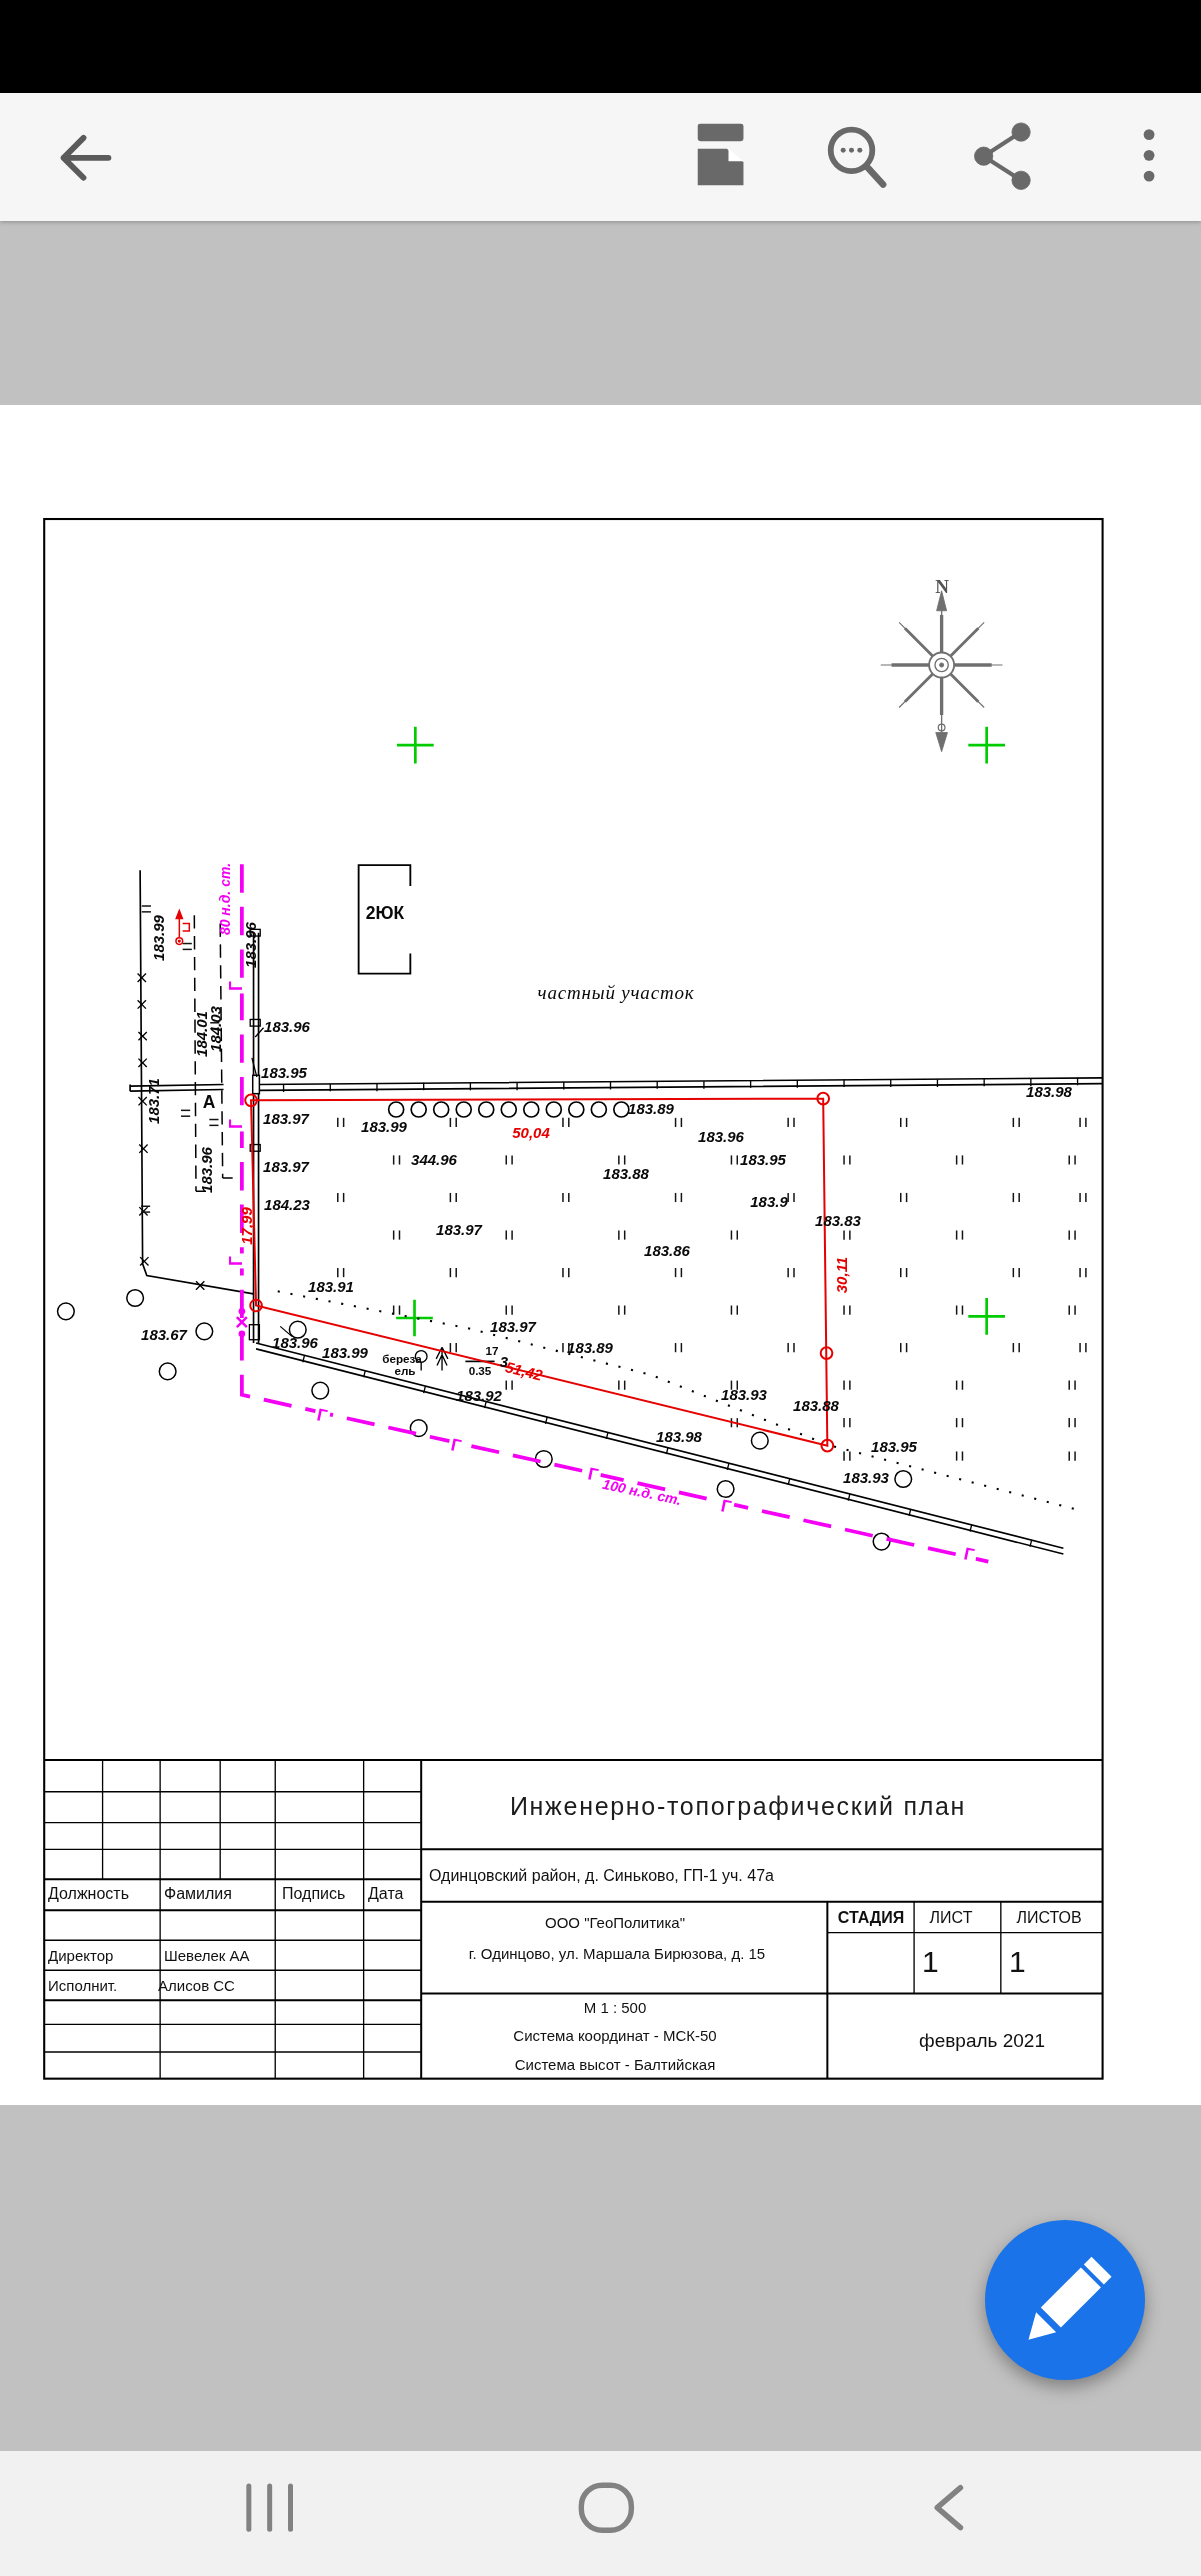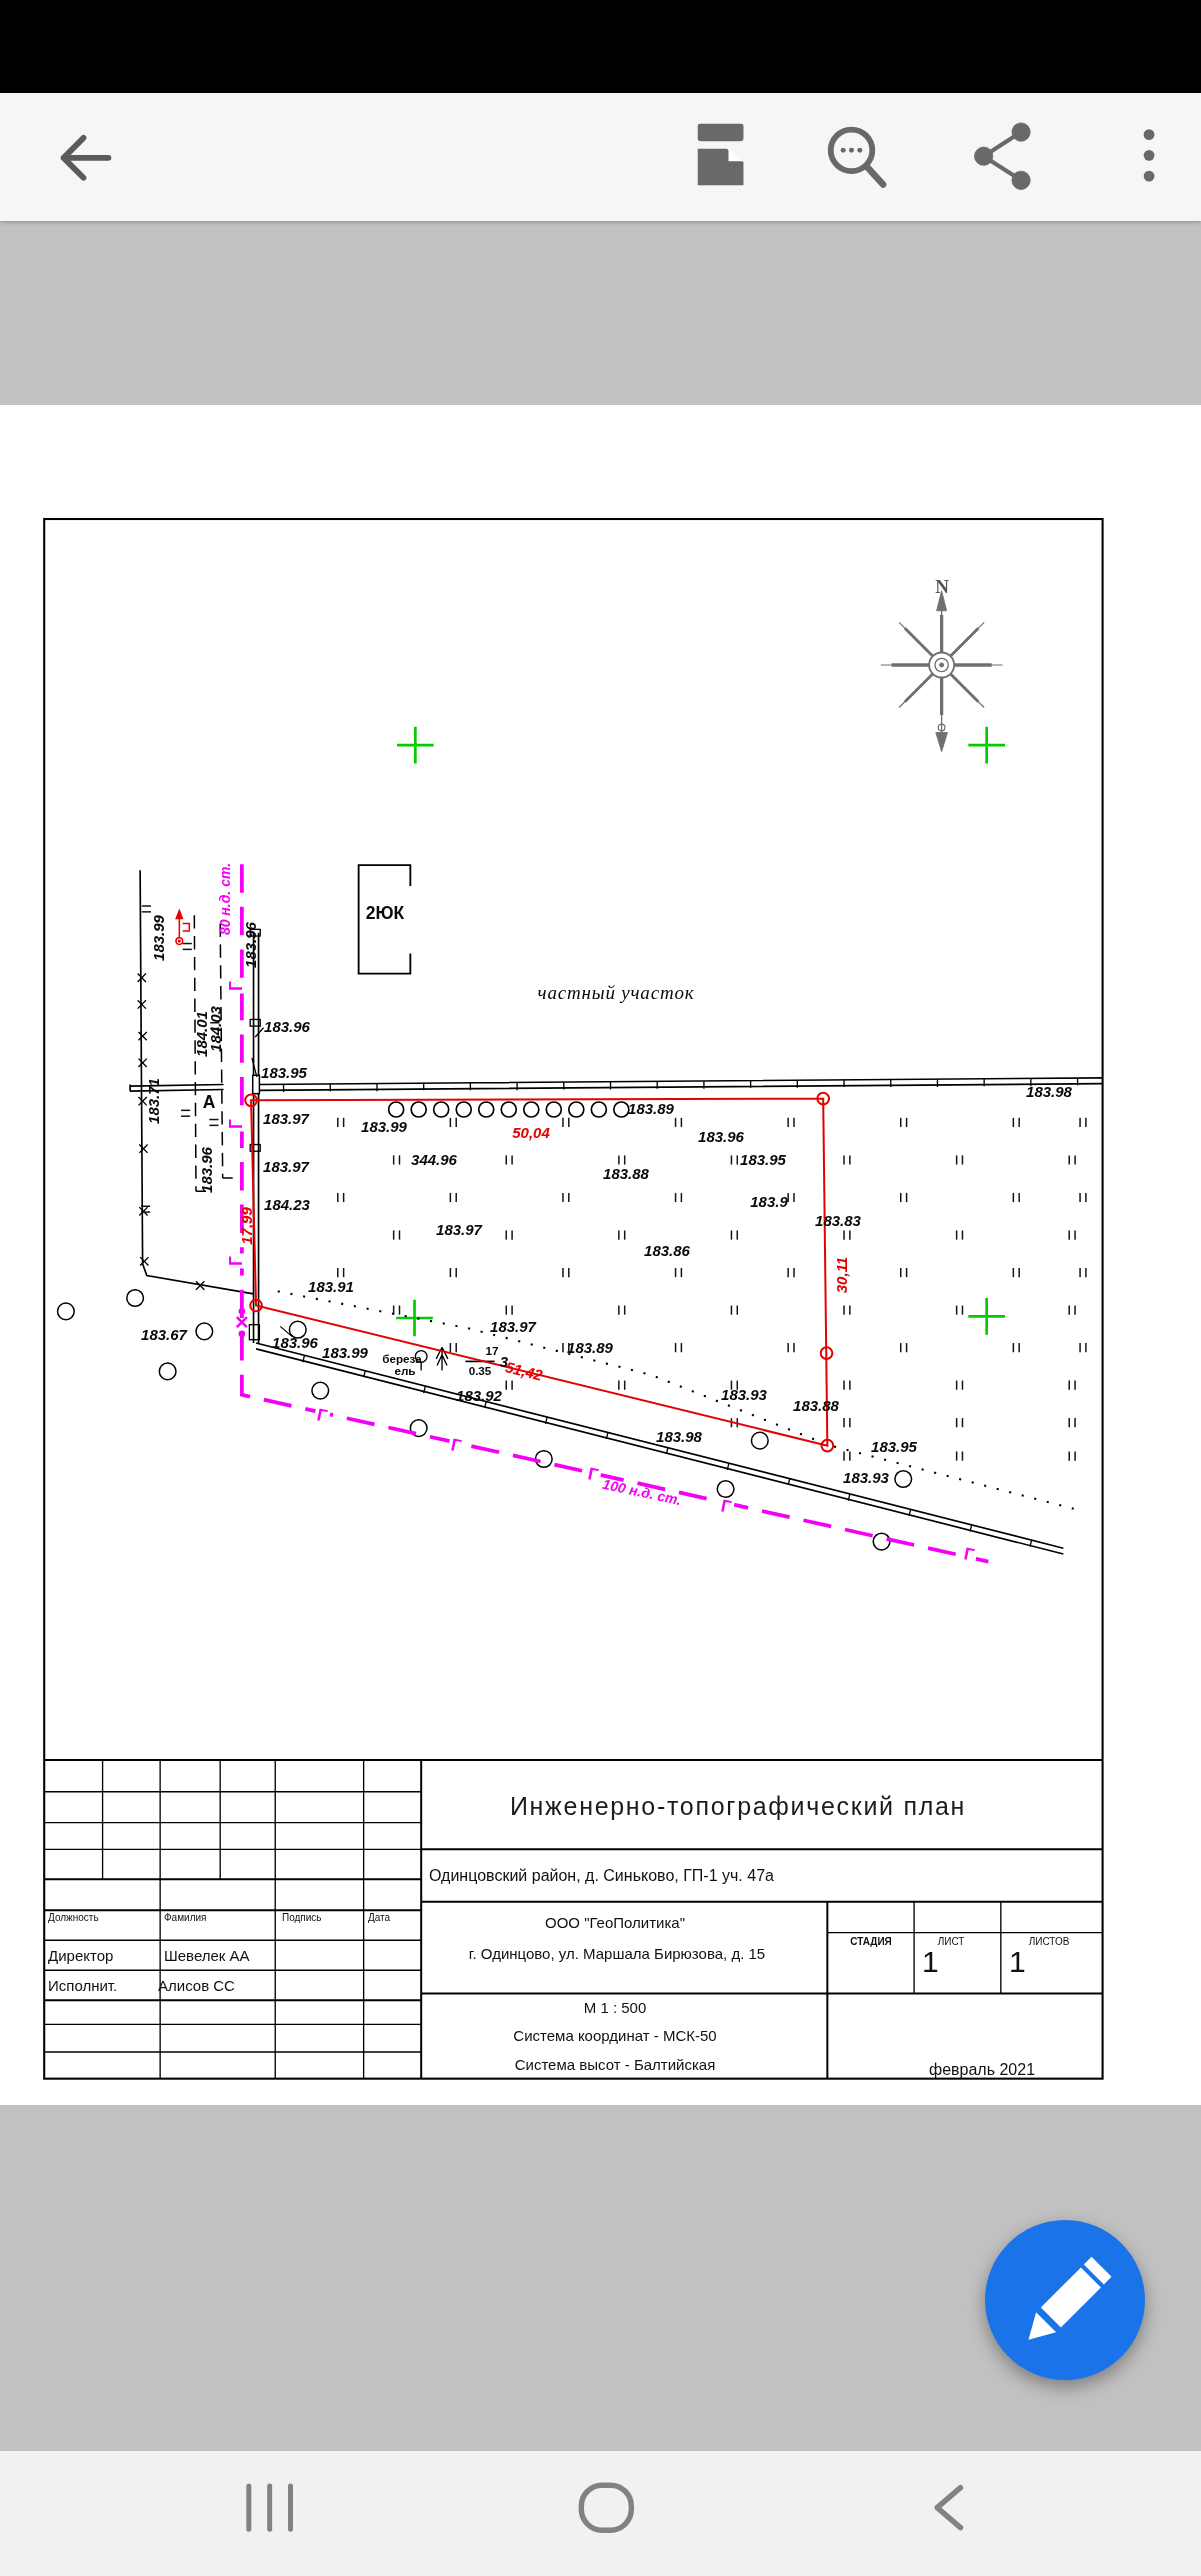--- a/index.html
+++ b/index.html
@@ -22,21 +22,21 @@
   .ml.area{font:italic 400 19px "Liberation Serif",serif;letter-spacing:0.8px;}
   .ml.bg{font-style:normal;font-size:17.5px;}
   .ml.sm{font-style:normal;font-size:11.7px;font-weight:700;}
   .ml.north{font:700 19px "Liberation Serif",serif;color:#555;}
   
   .tb{position:absolute;transform:translate(0,-50%);font:400 15px "Liberation Sans",sans-serif;
       color:#111;white-space:nowrap;line-height:1;}
   .tb.c{transform:translate(-50%,-50%);}
   .tb.title{font-size:25px;letter-spacing:1.7px;color:#1c1c1c;}
   .tb.one{font-size:30px;font-weight:400;}
-  .tb.hdr{font-size:10px;margin-top:24px;}
+  .tb.hdr{font-size:16px;}
 </style>
 </head>
 <body>
 
 <div class="screen">
 
   <div class="status-bar"></div>
 
   <div class="toolbar">
     <svg width="1201" height="128" viewBox="0 112 1440 154" style="position:absolute;left:0;top:0;">
@@ -429,21 +429,21 @@
   <div class="tb" style="left:48px;top:1985px;">Исполнит.</div>
   <div class="tb" style="left:158px;top:1985px;">Алисов СС</div>
   <div class="tb c hdr" style="left:871px;top:1918px;font-weight:bold;">СТАДИЯ</div>
   <div class="tb c hdr" style="left:951px;top:1918px;">ЛИСТ</div>
   <div class="tb c hdr" style="left:1049px;top:1918px;">ЛИСТОВ</div>
   <div class="tb one" style="left:922px;top:1962px;">1</div>
   <div class="tb one" style="left:1009px;top:1962px;">1</div>
   <div class="tb c" style="left:615px;top:2007px;">М 1 : 500</div>
   <div class="tb c" style="left:615px;top:2035px;">Система координат - МСК-50</div>
   <div class="tb c" style="left:615px;top:2064px;">Система высот - Балтийская</div>
-  <div class="tb c" style="left:982px;top:2040px;font-size:16px;margin-top:30px;">февраль 2021</div>
+  <div class="tb c" style="left:982px;top:2040px;font-size:19px;">февраль 2021</div>
 
   <div class="fab">
     <svg width="160" height="160" viewBox="0 0 192 192">
       <g transform="translate(96,100) rotate(45)" fill="#fff">
         <rect x="-17" y="-62" width="34" height="13"></rect>
         <rect x="-17" y="-44" width="34" height="68"></rect>
         <polygon points="-17,32 17,32 0,62"></polygon>
       </g>
     </svg>
   </div>

